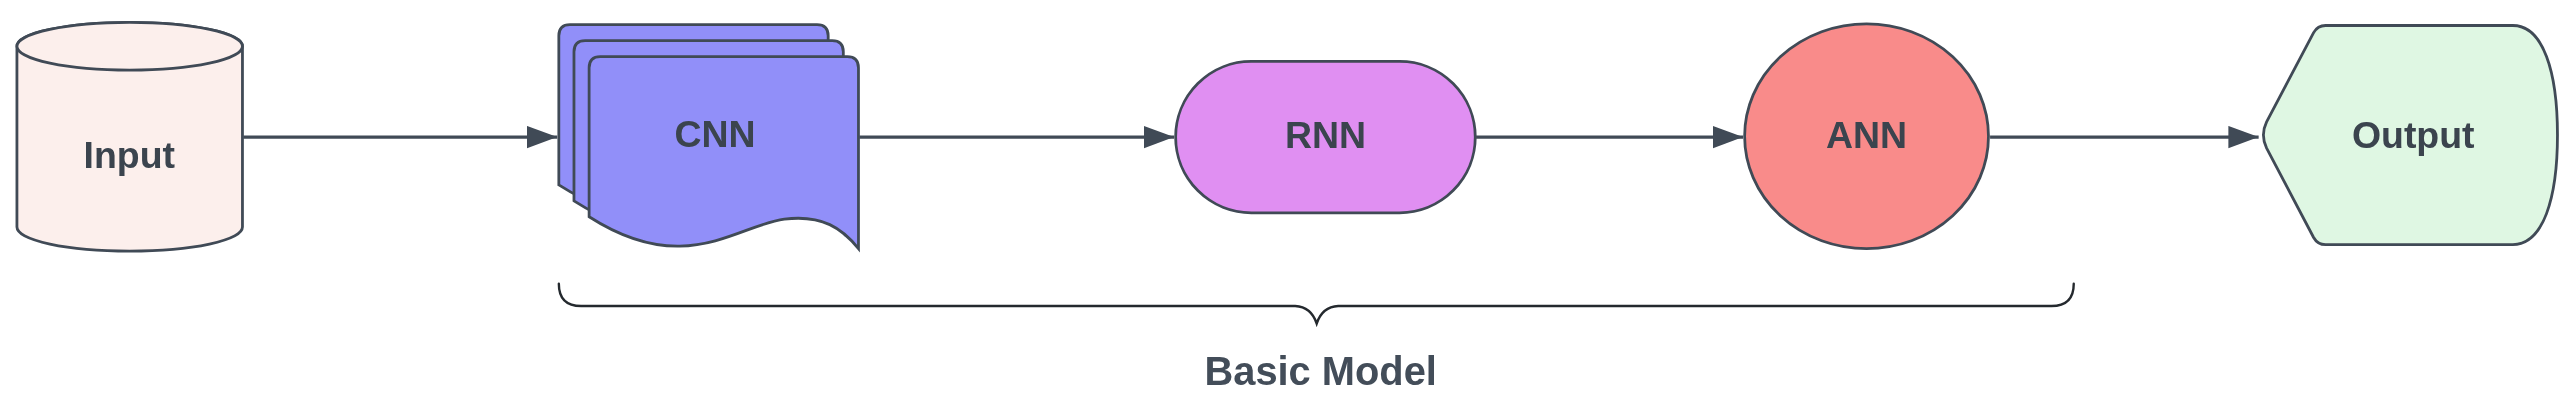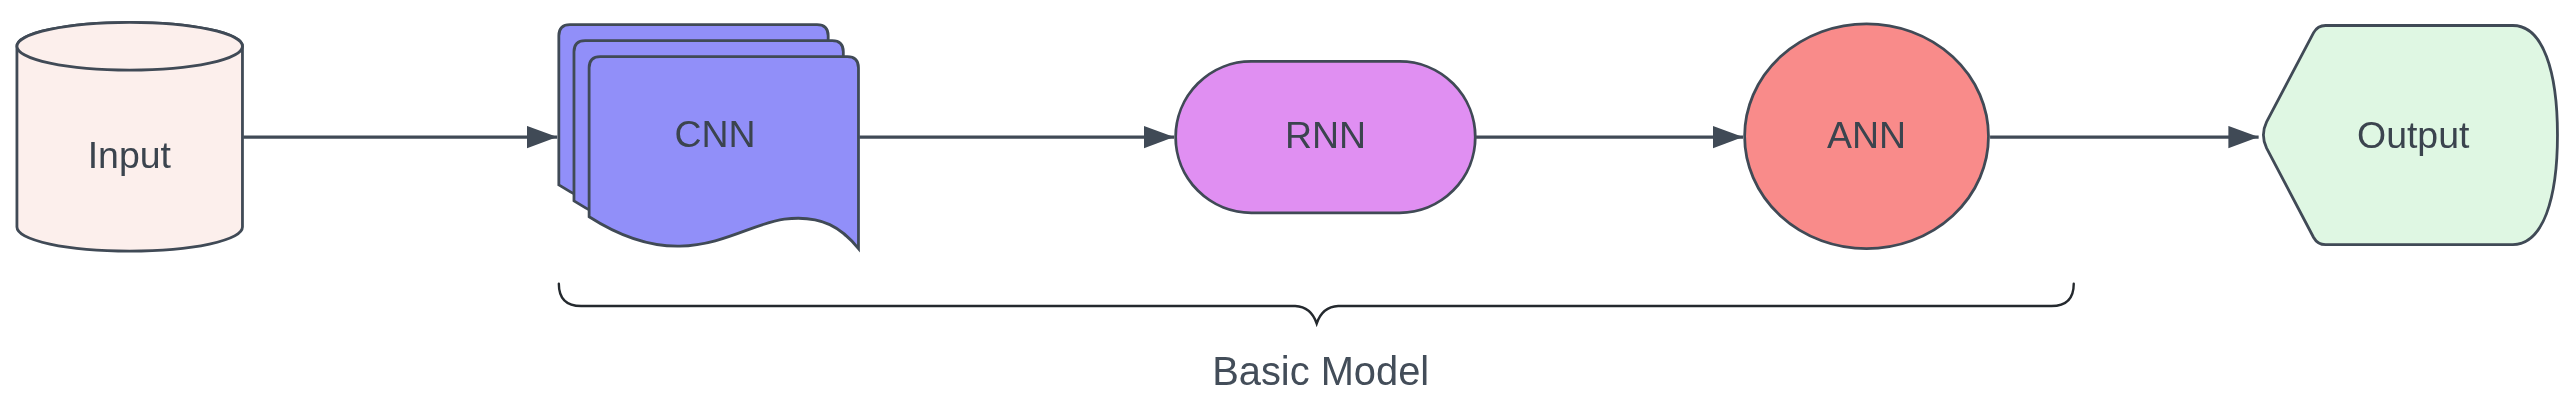--- a/index.html
+++ b/index.html
@@ -3,20 +3,21 @@
 <meta charset="utf-8">
 <style>
   html, body { margin: 0; padding: 0; background: #ffffff; }
   .canvas {
     position: relative;
     width: 2576px;
     height: 412px;
     background: #ffffff;
     font-family: "Liberation Sans", "DejaVu Sans", sans-serif;
     overflow: hidden;
+    font-weight: bold;
   }
   svg { display: block; }
   .node-label {
     font-family: "Liberation Sans", "DejaVu Sans", sans-serif;
     font-size: 47px;
     text-anchor: middle;
   }
   .brace-label {
     font-family: "Liberation Sans", "DejaVu Sans", sans-serif;
     font-size: 50px;

